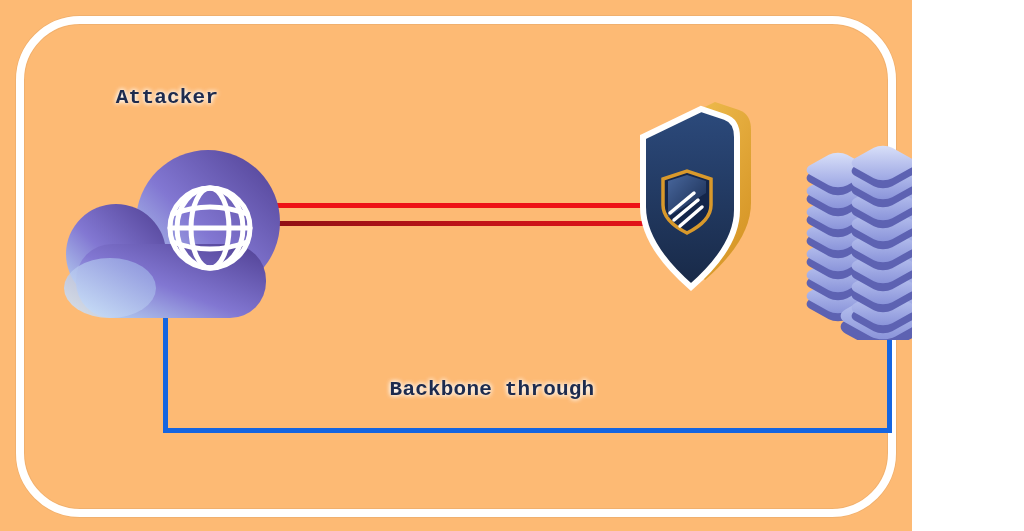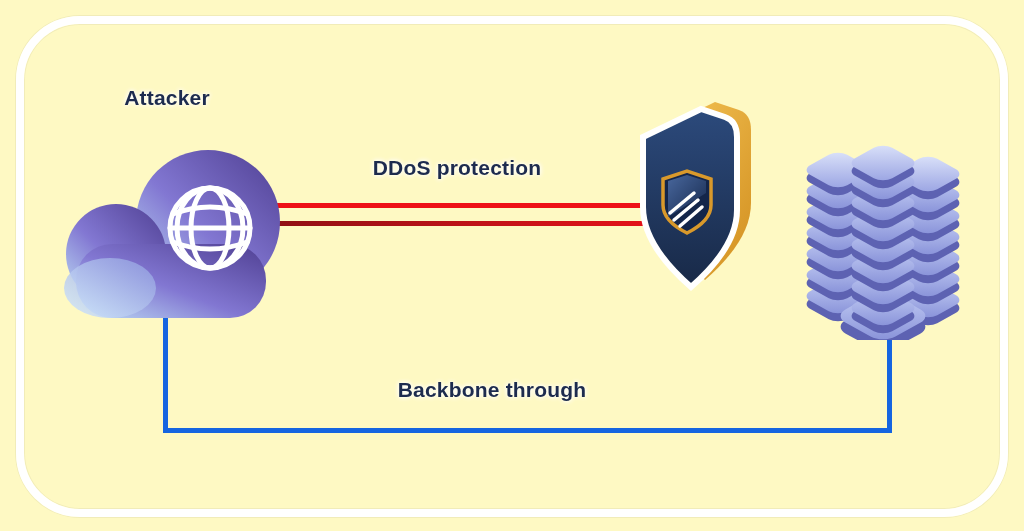--- a/index.html
+++ b/index.html
@@ -1,18 +1,18 @@
 <!DOCTYPE html>
 <html><head>
 <meta charset="utf-8">
 <style>
   html,body{margin:0;padding:0;background:#ffffff;}
   #stage{
-    position:relative;width:1024px;height:531px;overflow:hidden;
-    background:#fef9c3;font-family:Liberation Sans, sans-serif;
+    position:relative;width:912px;height:531px;overflow:hidden;
+    background:#fdba74;font-family:Liberation Mono, monospace;
   }
   .frame{
     position:absolute;left:16px;top:16px;right:16px;bottom:14px;
     border:8px solid #ffffff;border-radius:64px;
     box-shadow:0 0 0 1px rgba(0,0,0,0.05), inset 0 0 0 1px rgba(0,0,0,0.05);
     z-index:0;
   }
   .lbl{
     position:absolute;transform:translateX(-50%);
     font-size:21px;font-weight:700;color:#1d2b4e;white-space:nowrap;
@@ -28,21 +28,20 @@
   }
 </style>
 </head>
 <body>
 
 <div id="stage">
 
   <div class="frame"></div>
 
   <div class="lbl" style="left:167px;top:86px;">Attacker</div>
-  <div class="lbl" style="left:457px;top:156px;">DDoS protection</div>
   <div class="lbl" style="left:492px;top:378px;">Backbone through</div>
 
   <div class="redline top" style="left:272px;top:203px;width:374px;"></div>
   <div class="redline bottom" style="left:272px;top:221px;width:374px;"></div>
 
   <div class="bluepath" style="left:163px;top:300px;width:719px;height:128px;"></div>
 
   <svg class="icon" style="left:60px;top:138px;" width="224" height="188" viewBox="0 0 224 188">
     <defs>
       <linearGradient id="cg" x1="0" y1="1" x2="1" y2="0">

